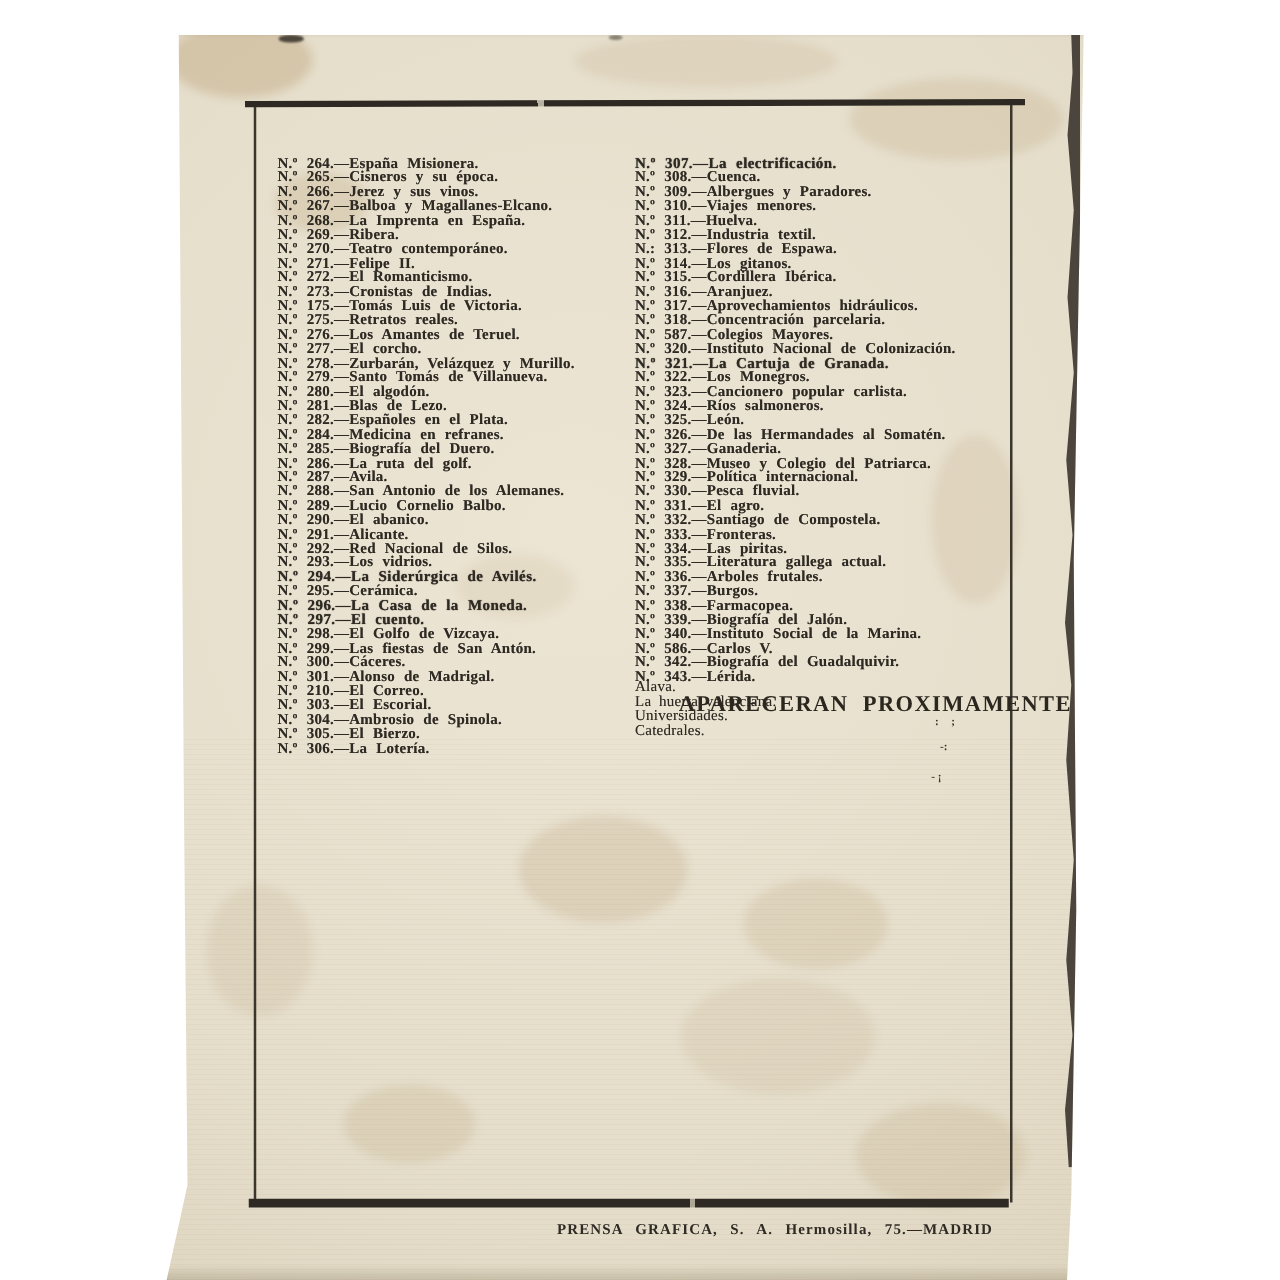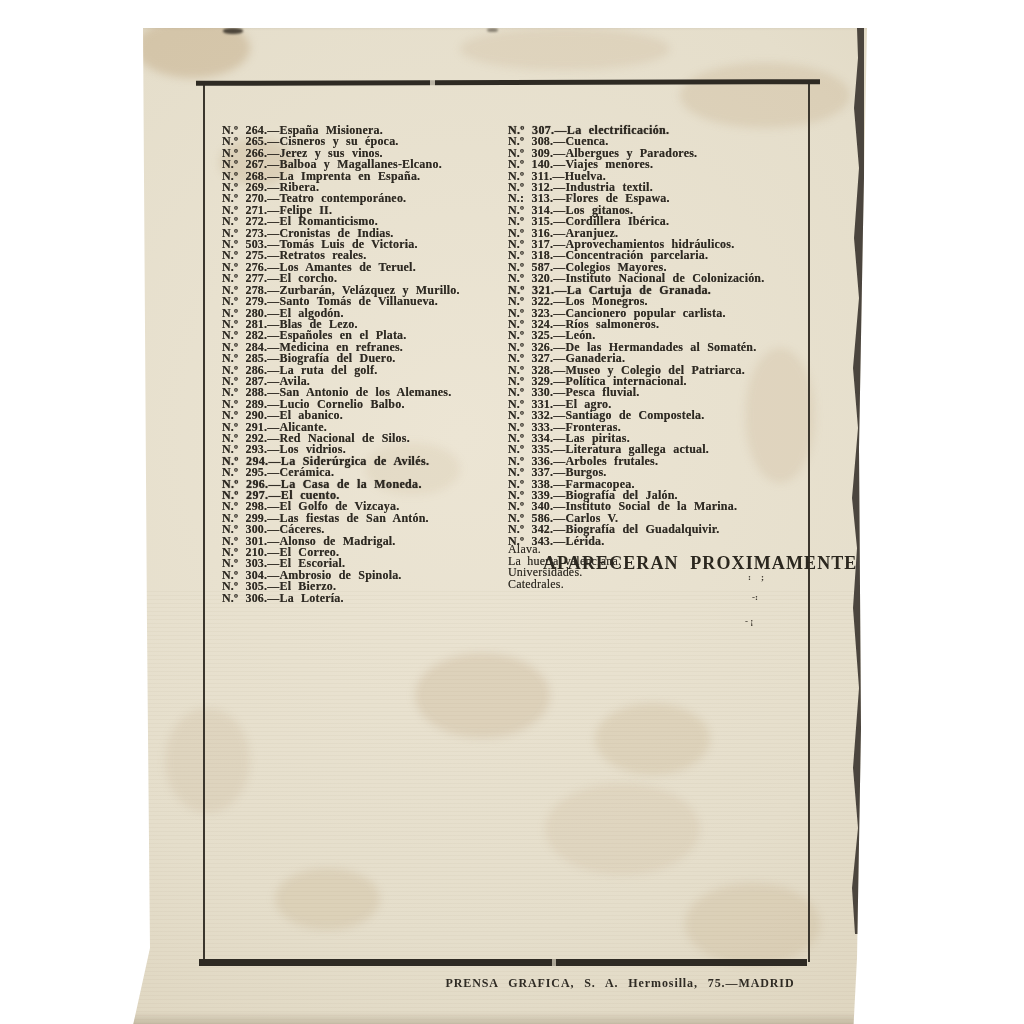--- a/index.html
+++ b/index.html
@@ -130,21 +130,21 @@
         <div class="entry">N.º 269.—Ribera.</div>
 
         <div class="entry">N.º 270.—Teatro contemporáneo.</div>
 
         <div class="entry">N.º 271.—Felipe II.</div>
 
         <div class="entry">N.º 272.—El Romanticismo.</div>
 
         <div class="entry">N.º 273.—Cronistas de Indias.</div>
 
-        <div class="entry">N.º 503.—Tomás Luis de Victoria.</div>
+        <div class="entry">N.º 175.—Tomás Luis de Victoria.</div>
 
         <div class="entry">N.º 275.—Retratos reales.</div>
 
         <div class="entry">N.º 276.—Los Amantes de Teruel.</div>
 
         <div class="entry">N.º 277.—El corcho.</div>
 
         <div class="entry">N.º 278.—Zurbarán, Velázquez y Murillo.</div>
 
         <div class="entry">N.º 279.—Santo Tomás de Villanueva.</div>
@@ -204,21 +204,21 @@
       </div>
 
     <div class="col col-right">
 
         <div class="entry heavy">N.º 307.—La electrificación.</div>
 
         <div class="entry">N.º 308.—Cuenca.</div>
 
         <div class="entry">N.º 309.—Albergues y Paradores.</div>
 
-        <div class="entry">N.º 140.—Viajes menores.</div>
+        <div class="entry">N.º 310.—Viajes menores.</div>
 
         <div class="entry">N.º 311.—Huelva.</div>
 
         <div class="entry">N.º 312.—Industria textil.</div>
 
         <div class="entry">N.: 313.—Flores de Espawa.</div>
 
         <div class="entry">N.º 314.—Los gitanos.</div>
 
         <div class="entry">N.º 315.—Cordillera Ibérica.</div>

